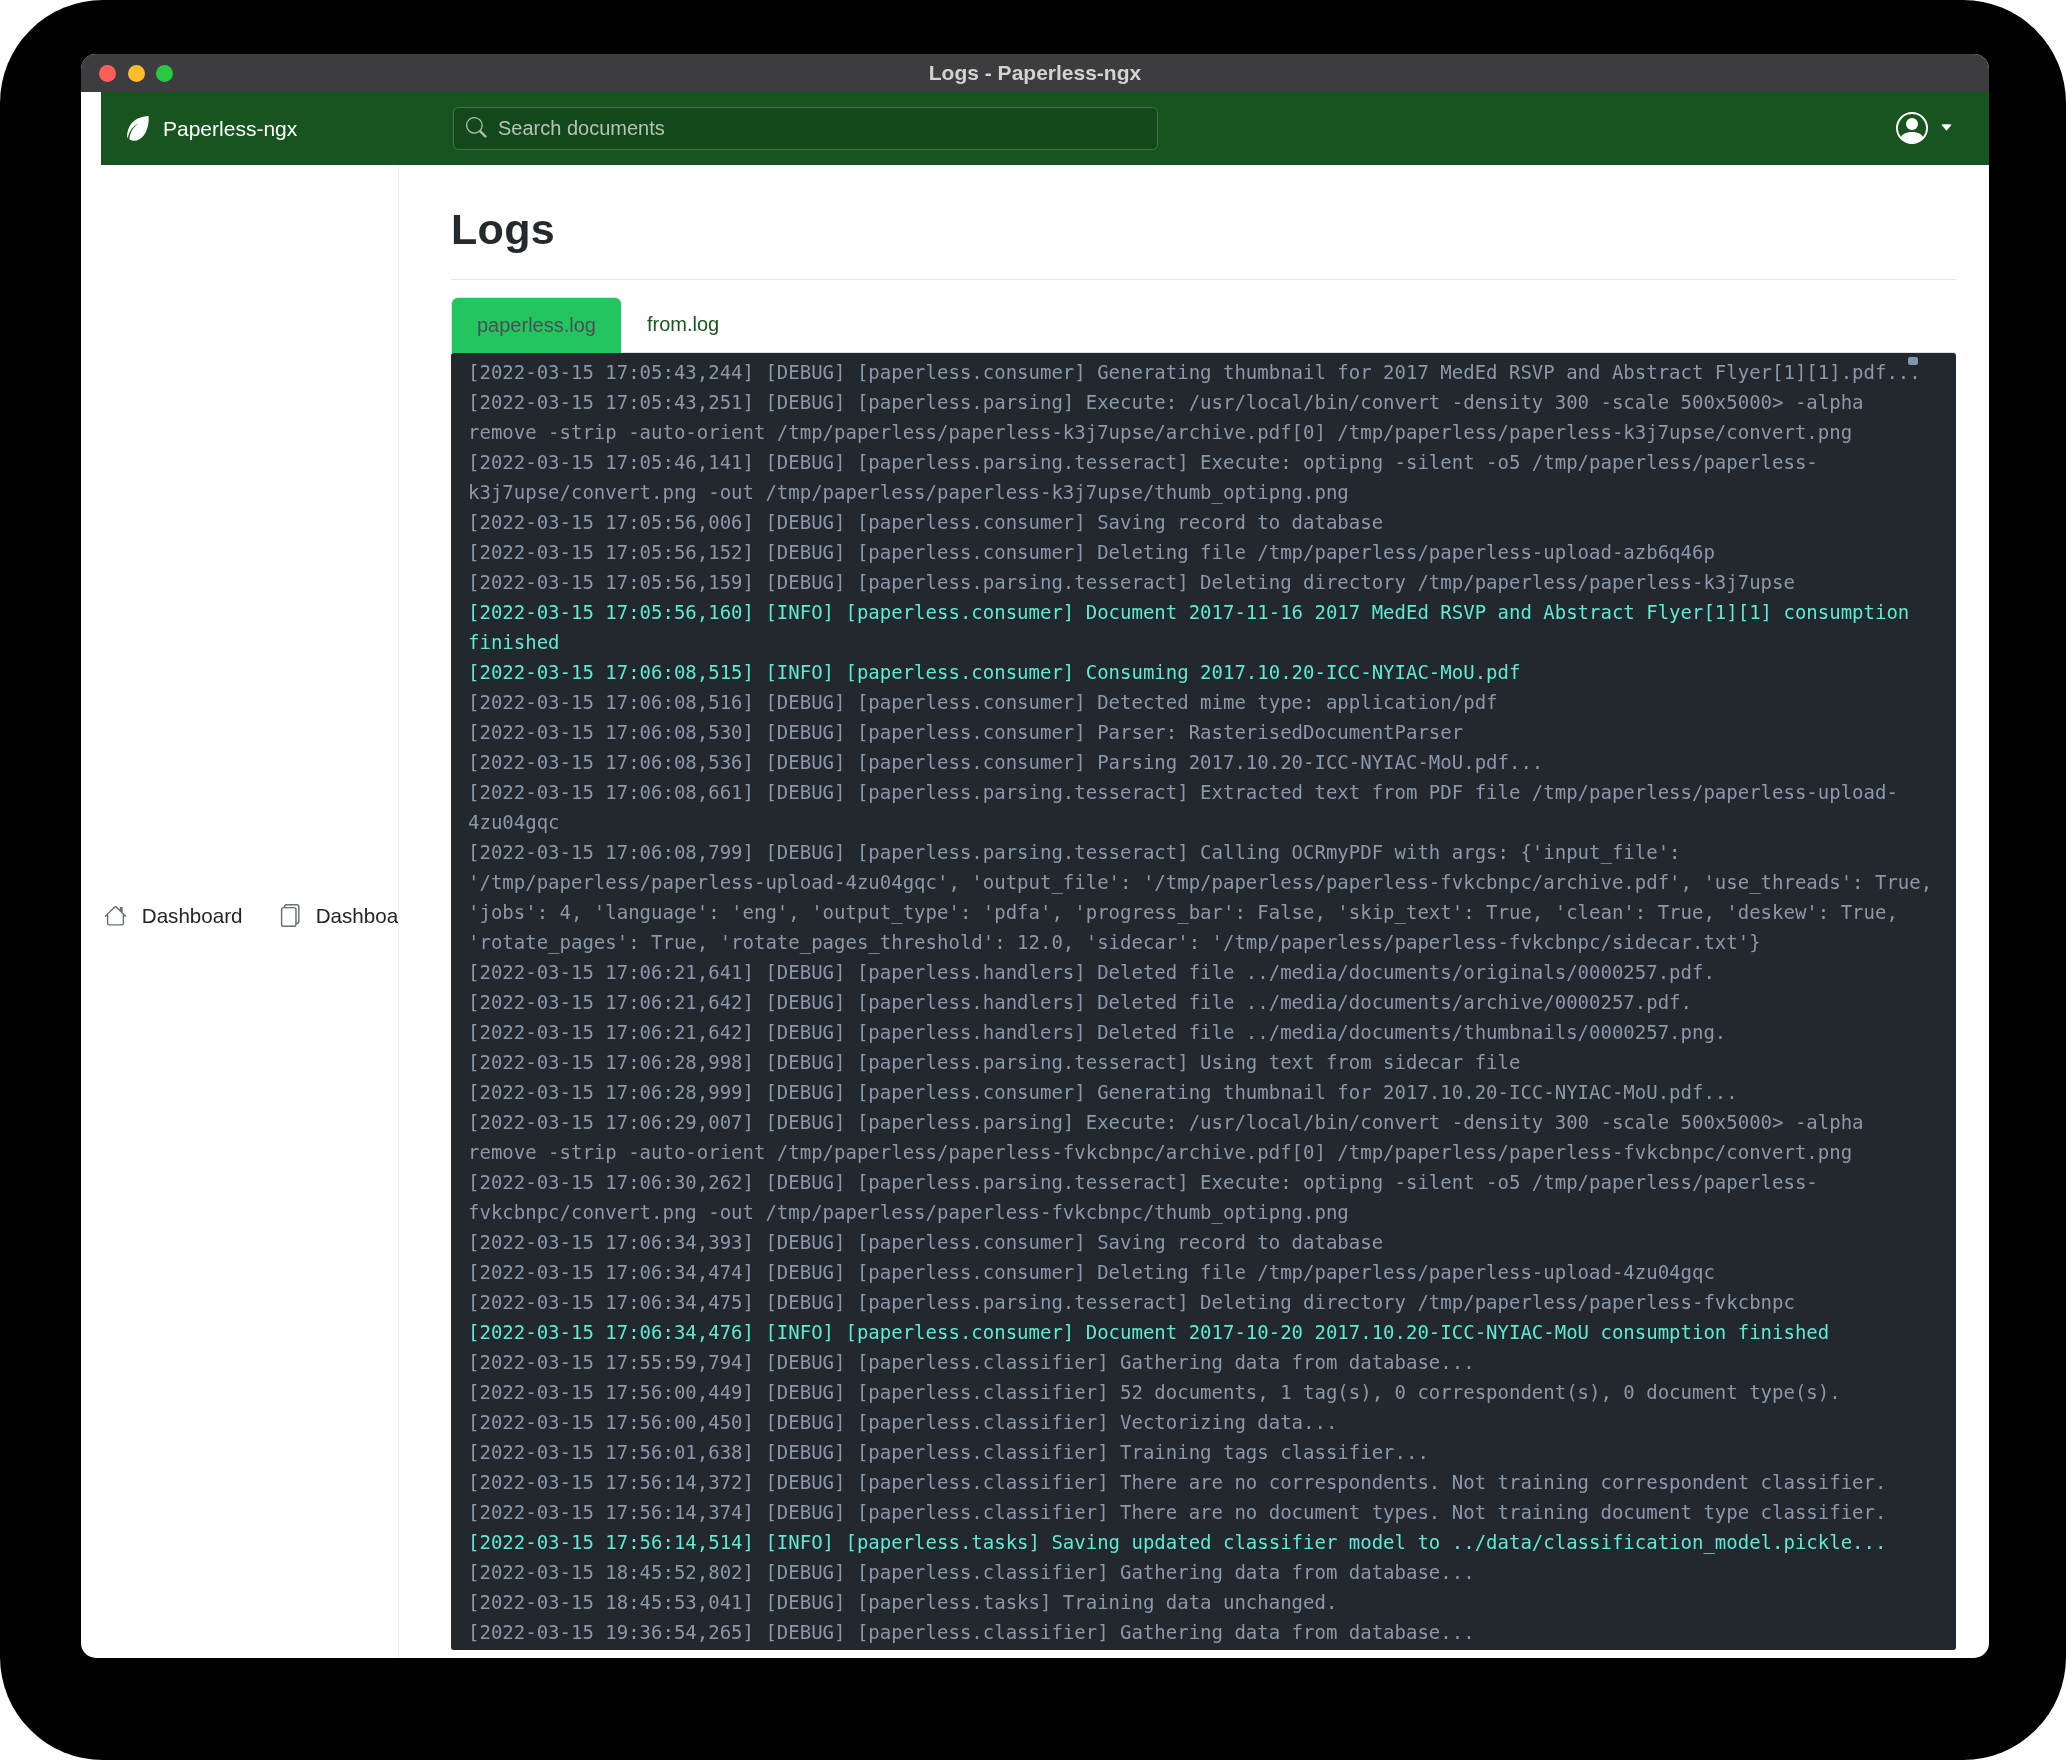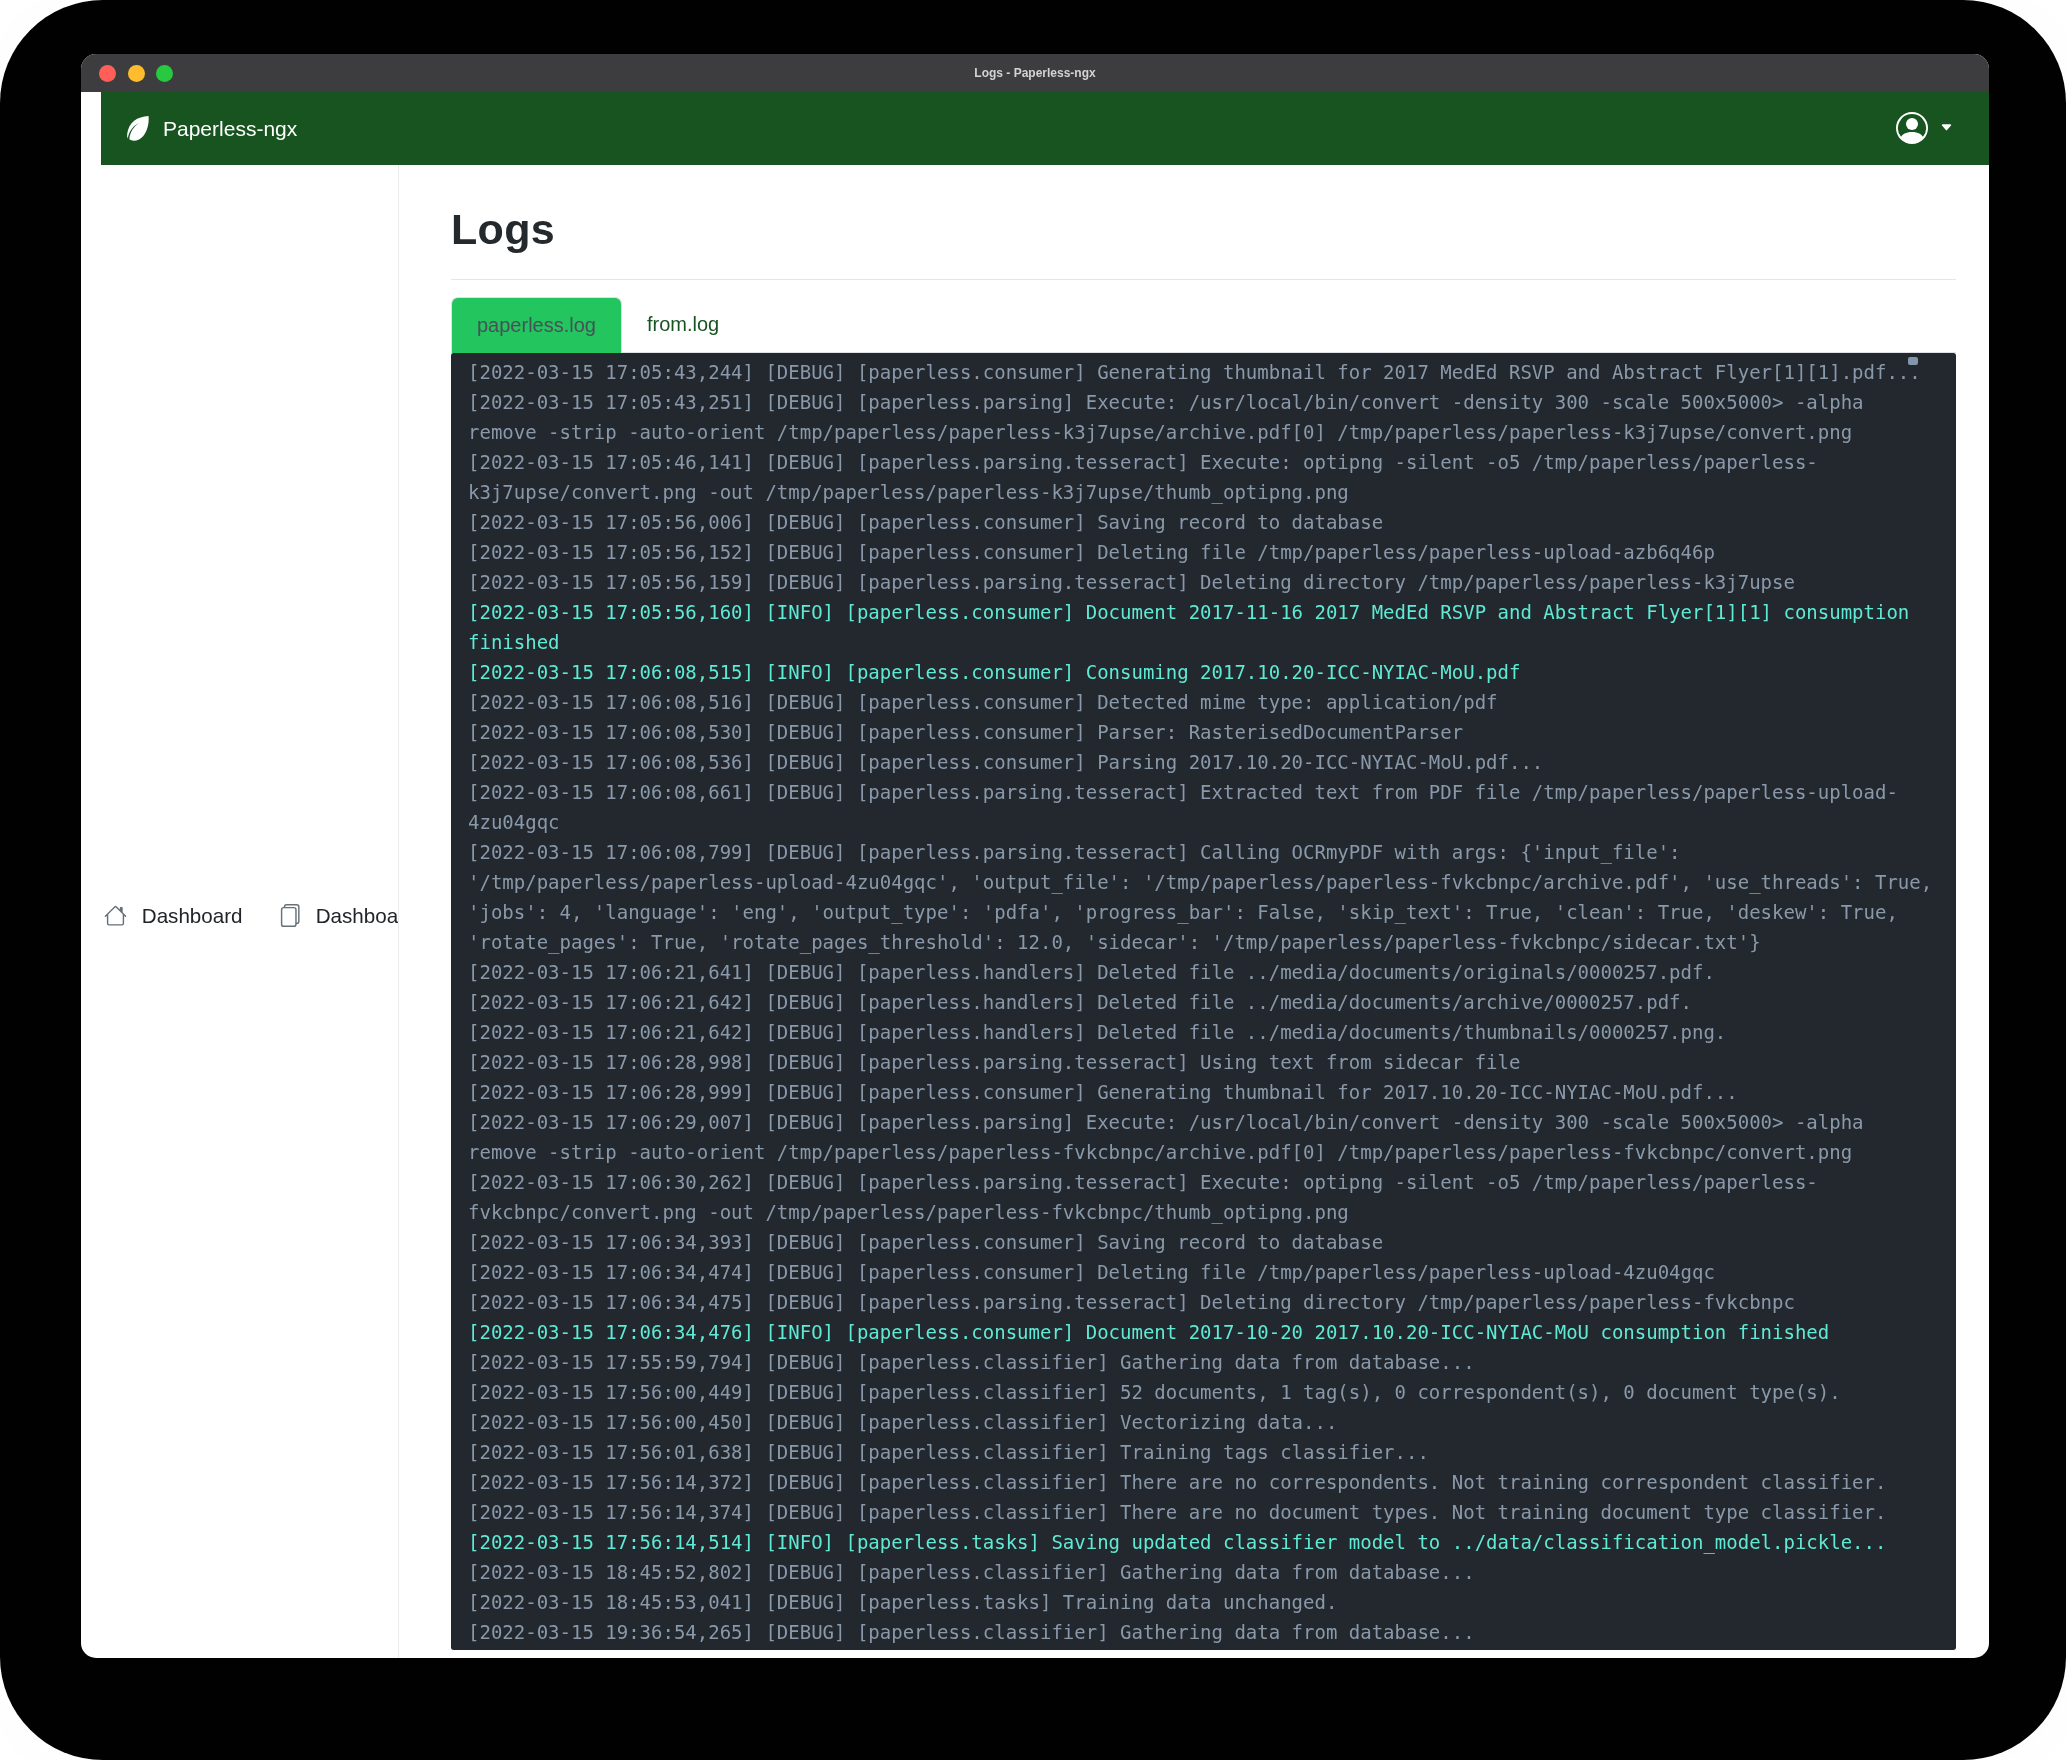--- a/index.html
+++ b/index.html
@@ -10,21 +10,21 @@
   .window { position:absolute; left:81px; top:54px; width:1908px; height:1604px;
             border-radius:15px; overflow:hidden; background:#fff; display:flex;
             flex-direction:column; box-shadow:0 27.5px 82px rgba(0,0,0,.65); }
 
   
   .titlebar { height:38px; background:#3d3d3f; position:relative; display:flex;
               align-items:center; justify-content:center; flex:none; }
   .traffic { position:absolute; left:18px; top:0; height:100%; display:flex;
              align-items:center; gap:11.7px; }
   .dot { width:17px; height:17px; border-radius:50%; }
-  .win-title { color:#d3d3d4; font-size:12px; font-weight:bold; }
+  .win-title { color:#d3d3d4; font-size:21px; font-weight:bold; }
 
   
   .navbar { height:73px; display:flex; align-items:center; padding:0 36px 0 22px;
             position:relative; flex:none;margin-left:20px; }
   .brand { display:flex; align-items:center; gap:11px; color:#fff; font-size:21px; }
   .brand svg { width:29px; height:29px; fill:#fff; }
   .searchbox { position:absolute; left:352px; top:15px; width:705px; height:43px;
                border:1.4px solid #47714e; border-radius:5.5px; display:flex;
                align-items:center; gap:11px; padding:0 12.4px; background:rgba(0,0,0,.14); }
   .searchbox svg { width:20.6px; height:20.6px; fill:#a9bbad; flex:none; }
@@ -100,20 +100,26 @@
 
   <div class="navbar" id="navbar" style="background: rgb(23, 84, 31);">
     <div class="brand">
       <span class="ic-holder" id="brand-icon">
           <svg class="" viewBox="0 0 16 16" fill="currentColor" xmlns="http://www.w3.org/2000/svg" style="width: 29px; height: 29px; fill: rgb(255, 255, 255); display: block;">
             <path d="M14.1 1.1C7.9 1.4 3.1 4.5 2.3 11.1c-.1 1 0 1.8.3 2.4.8-4.1 3-6.9 6.2-8.5-2.9 2-5 5.1-5.3 8.9.6.5 1.5.8 2.5.8 2 0 3.8-.9 5.2-2.6 2.3-2.8 3.3-7 2.9-11z"></path>
           </svg>
         </span>
       <span>Paperless-ngx</span>
     </div>
+    <div class="searchbox">
+      <span id="search-icon"><svg class="" viewBox="0 0 16 16" fill="currentColor" xmlns="http://www.w3.org/2000/svg">
+            <path d="M11.742 10.344a6.5 6.5 0 1 0-1.397 1.398h-.001q.044.06.098.115l3.85 3.85a1 1 0 0 0 1.415-1.414l-3.85-3.85a1 1 0 0 0-.115-.1zM12 6.5a5.5 5.5 0 1 1-11 0 5.5 5.5 0 0 1 11 0"></path>
+          </svg></span>
+      <input type="text" value="" placeholder="Search documents" style="">
+    </div>
     <div class="user">
       <span id="avatar-icon"><svg class="avatar-svg" viewBox="0 0 16 16" fill="currentColor" xmlns="http://www.w3.org/2000/svg">
             <path d="M11 6a3 3 0 1 1-6 0 3 3 0 0 1 6 0"></path>
             <path fill-rule="evenodd" d="M0 8a8 8 0 1 1 16 0A8 8 0 0 1 0 8m8-7a7 7 0 0 0-5.468 11.37C3.242 11.226 4.805 10 8 10s4.757 1.225 5.468 2.37A7 7 0 0 0 8 1"></path>
           </svg></span>
       <span id="caret-icon"><svg class="caret-svg" viewBox="0 0 16 16" fill="currentColor" xmlns="http://www.w3.org/2000/svg">
             <path d="M7.247 11.14 2.451 5.658C1.885 5.013 2.345 4 3.204 4h9.592a1 1 0 0 1 .753 1.659l-4.796 5.48a1 1 0 0 1-1.506 0z"></path>
           </svg></span>
     </div>
   </div>

